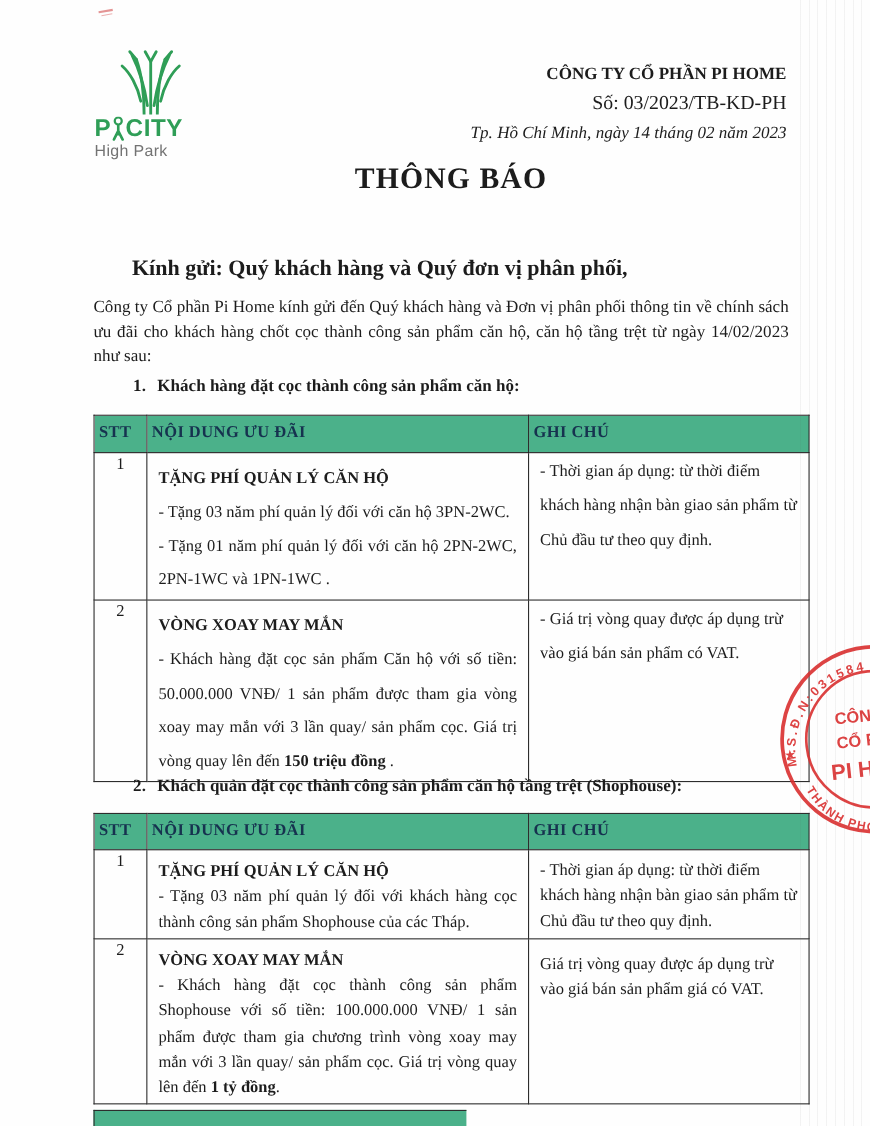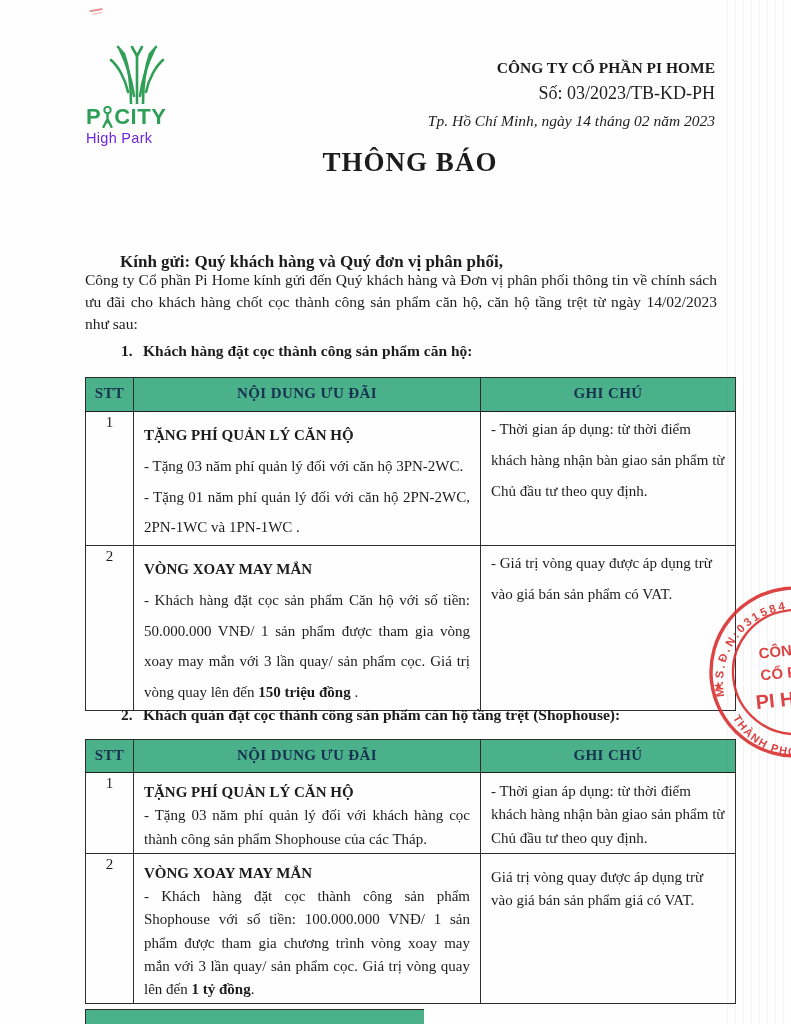--- a/index.html
+++ b/index.html
@@ -23,36 +23,36 @@
   .head-right{position:absolute;right:76px;top:60px;text-align:right;line-height:1.0;}
   .head-company{font-weight:bold;font-size:15.5px;}
   .head-number{font-size:18px;margin-top:8px;}
   .head-date{font-size:15.5px;font-style:italic;margin-top:11px;}
   
   .doc-title{position:absolute;left:85px;top:147px;width:650px;text-align:center;
     font-size:27px;font-weight:bold;letter-spacing:1px;}
   .doc-subtitle{position:absolute;left:85px;top:190px;width:650px;text-align:center;
     font-size:15px;font-style:italic;line-height:1.33;}
   
-  .salutation{position:absolute;left:120px;top:252px;font-size:17px;font-weight:bold;}
+  .salutation{position:absolute;left:120px;top:233px;font-size:20px;font-weight:bold;}
   .intro{position:absolute;left:85px;top:269px;width:632px;font-size:15.5px;
     line-height:1.42;text-align:justify;}
   .sec-heading{position:absolute;font-size:15.5px;font-weight:bold;display:flex;}
   .sec-heading .num{width:22px;}
   #sec1{left:121px;top:342px;}
   #sec2{left:121px;top:706px;}
   
   table.doc{position:absolute;left:85px;border-collapse:collapse;table-layout:fixed;
     width:650px;font-size:15px;}
   #table1{top:377px;}
   #table2{top:739px;}
   table.doc td,table.doc th{border:1.4px solid #2d2d2d;padding:2px 10px;
     vertical-align:top;overflow:hidden;}
   table.doc th{background:#4bb18a;color:#16324f;font-weight:bold;
-    font-size:15px;letter-spacing:.4px;padding:7px 4px;text-align:center;
+    font-size:15px;letter-spacing:.4px;padding:7px 4px;text-align:left;
     border-bottom:1.6px solid #1f1f1f;}
   td.stt{text-align:center;vertical-align:middle;font-size:15px;}
   td.content{text-align:justify;}
   .cell-title{font-weight:bold;padding-top:6px;}
   .lh-wide p,.lh-wide div{line-height:2.05;}
   .lh-med p,.lh-med div{line-height:1.55;}
   td.note-mid{vertical-align:middle;}
   td.note p,td.note div{margin:0;}
   table.doc p{margin:0;}
   
@@ -92,21 +92,21 @@
       </g>
     </svg>
     <div class="brandline" style="color:#2f9e57">
       <span>P</span>
         <svg width="11" height="22" viewBox="0 0 11 22" style="margin:0 1px;">
           <circle cx="5.5" cy="4" r="3.2" fill="none" stroke="#2f9e57" stroke-width="2"></circle>
           <path d="M5.5 8 V16 M5.5 13 L1.5 21 M5.5 13 L9.5 21" stroke="#2f9e57" stroke-width="2.4" fill="none" stroke-linecap="round"></path>
         </svg>
         <span>CITY</span>
     </div>
-    <div class="brand-sub" style="color:#6d28d9">High Park</div>
+    <div class="brand-sub" style="color:#737373">High Park</div>
   </div>
 
   <div class="head-right">
     <div class="head-company">CÔNG TY CỔ PHẦN PI HOME</div>
     <div class="head-number">Số: 03/2023/TB-KD-PH</div>
     <div class="head-date">Tp. Hồ Chí Minh, ngày 14 tháng 02 năm 2023</div>
   </div>
 
   <div class="doc-title">THÔNG BÁO</div>
 

